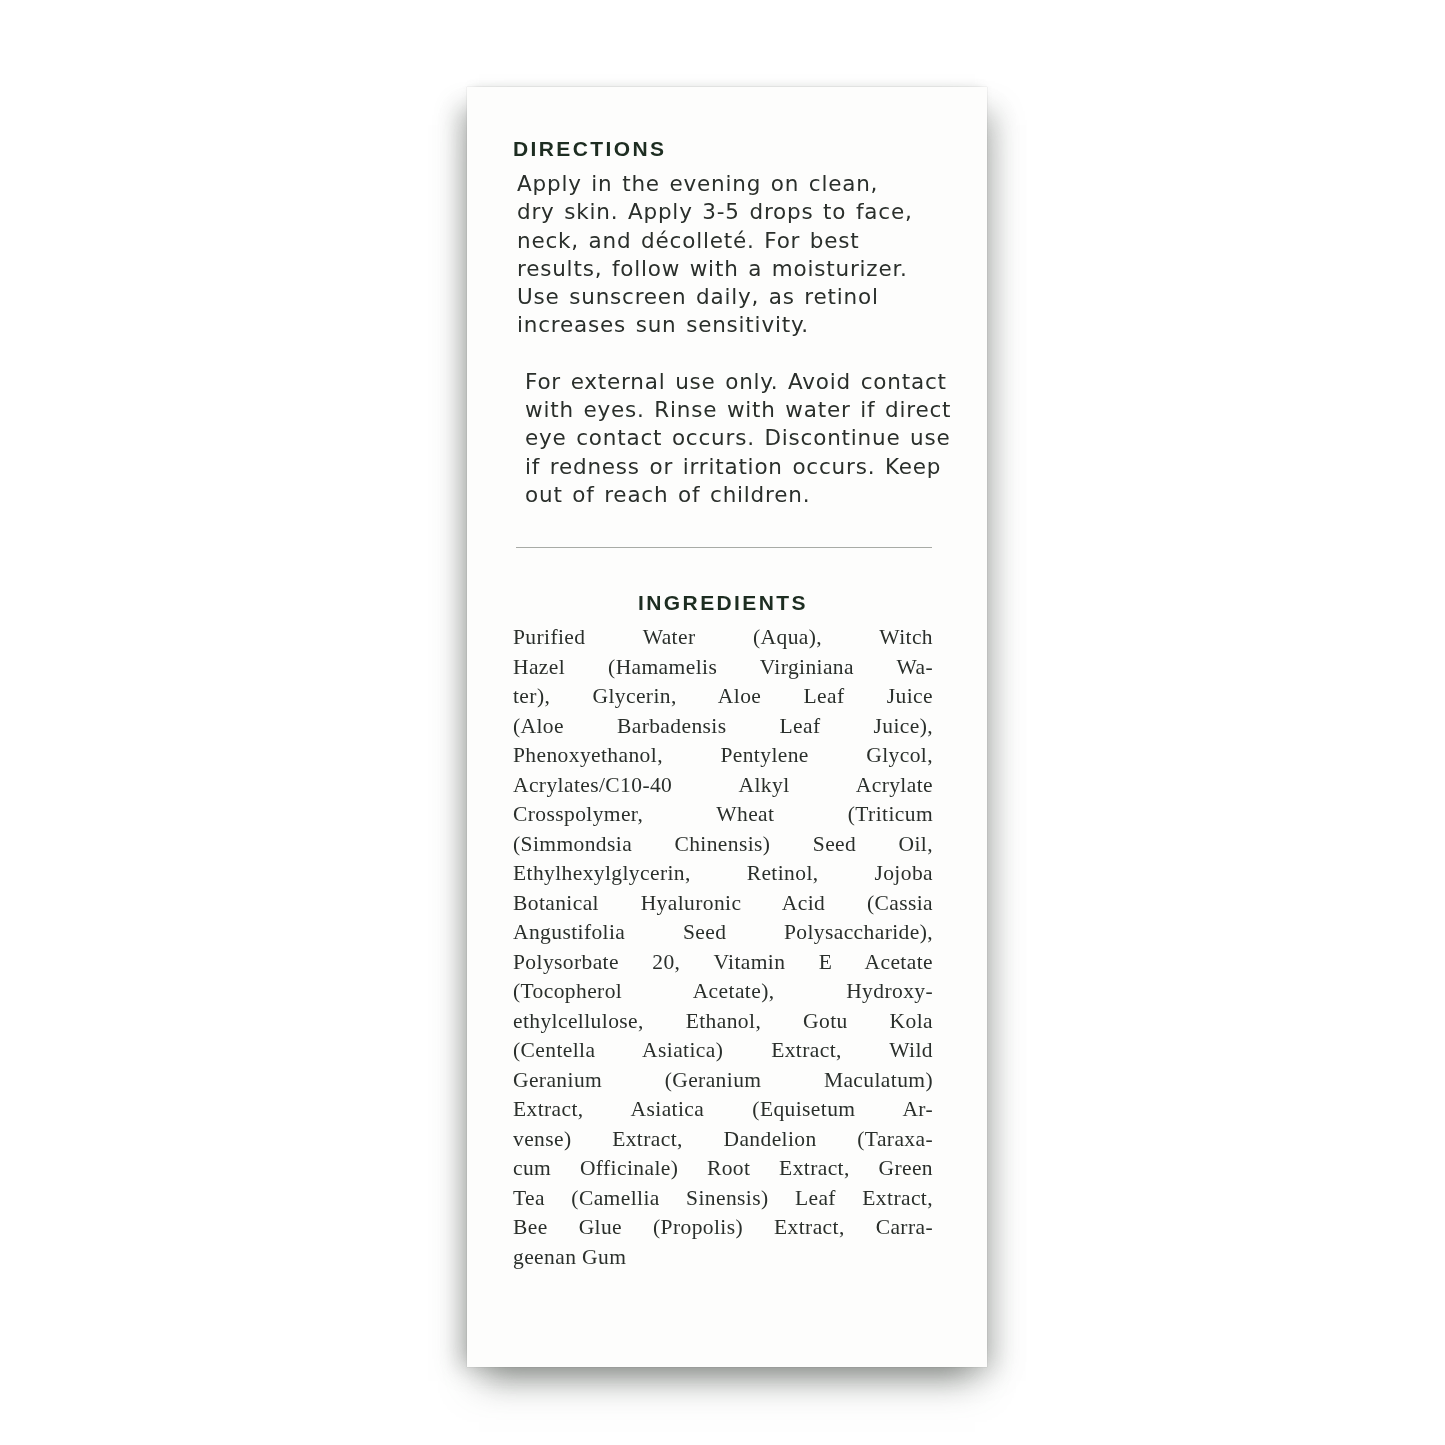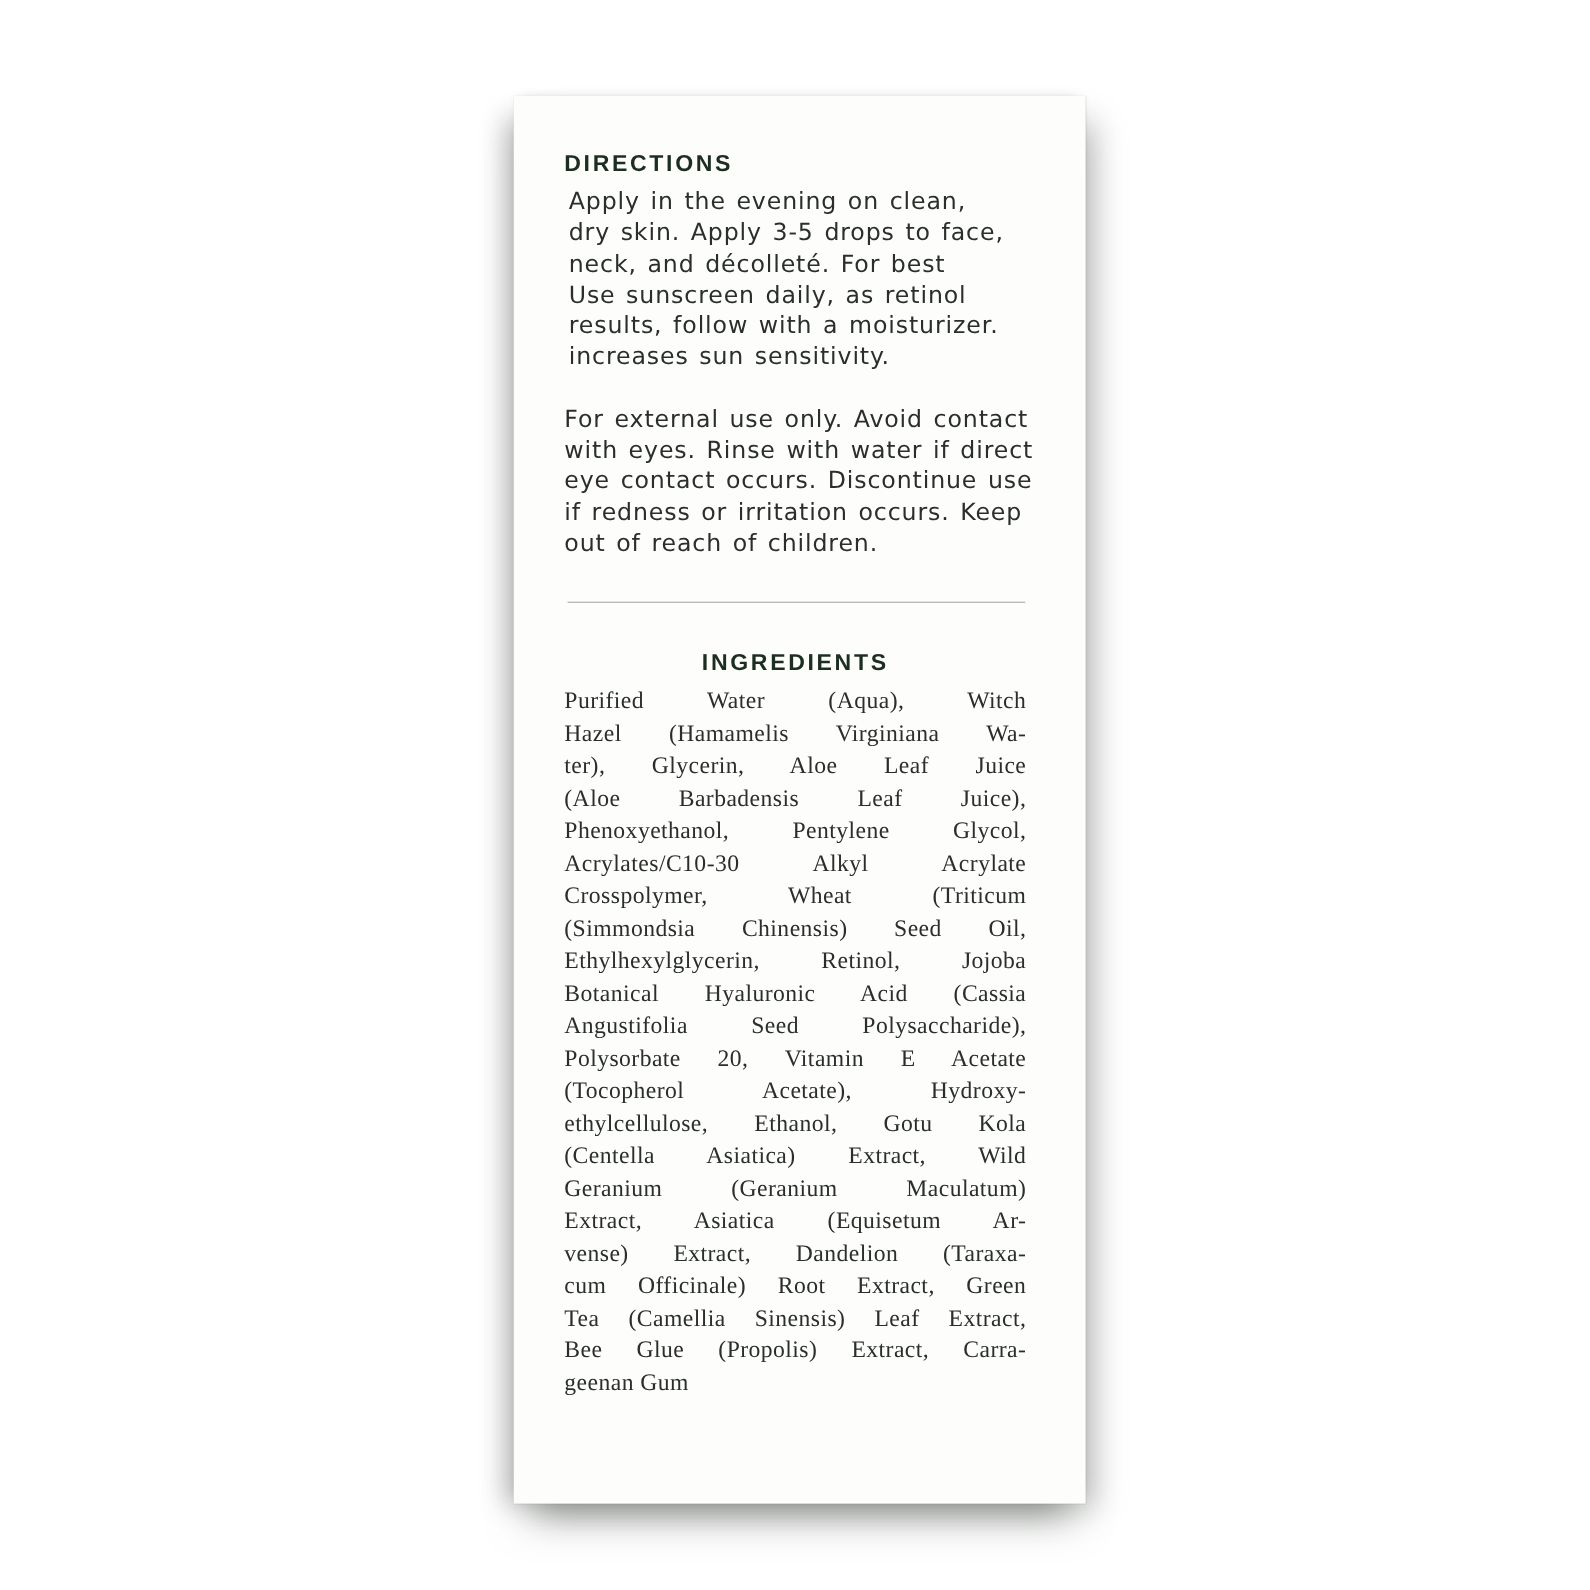--- a/index.html
+++ b/index.html
@@ -36,21 +36,21 @@
   .hd{
     font-family:"Liberation Sans",sans-serif;
     font-size:21px;line-height:24px;font-weight:700;
     letter-spacing:2.4px;
     color:var(--heading);
     margin:0 0 9px 0;
   }
   .hd2{margin:43px 0 8px 0;text-align:center;}
 
   .para{margin:0 0 28px 4px;}
-  .para2{margin:0;}
+  .para2{margin:12px;}
   .dir-line{
     font-family:"DejaVu Sans",sans-serif;
     font-size:21.5px;line-height:28.3px;
     letter-spacing:0.8px;word-spacing:2px;
     color:var(--body);
     white-space:nowrap;
   }
 
   .divider{
     border:none;
@@ -74,22 +74,22 @@
 
 <div class="stage">
   <section class="panel">
 
     <h2 class="hd">DIRECTIONS</h2>
 
     <div class="para">
         <div class="dir-line">Apply in the evening on clean,</div>
         <div class="dir-line">dry skin. Apply 3-5 drops to face,</div>
         <div class="dir-line">neck, and décolleté. For best</div>
+        <div class="dir-line">results, follow with a moisturizer.</div>
         <div class="dir-line">Use sunscreen daily, as retinol</div>
-        <div class="dir-line">results, follow with a moisturizer.</div>
         <div class="dir-line">increases sun sensitivity.</div>
       </div>
 
     <div class="para para2">
         <div class="dir-line">For external use only. Avoid contact</div>
         <div class="dir-line">with eyes. Rinse with water if direct</div>
         <div class="dir-line">eye contact occurs. Discontinue use</div>
         <div class="dir-line">if redness or irritation occurs. Keep</div>
         <div class="dir-line">out of reach of children.</div>
       </div>
@@ -97,21 +97,21 @@
     <hr class="divider">
 
     <h2 class="hd hd2">INGREDIENTS</h2>
 
     <div class="ing">
         <div class="ing-line">Purified Water (Aqua), Witch</div>
         <div class="ing-line">Hazel (Hamamelis Virginiana Wa-</div>
         <div class="ing-line">ter), Glycerin, Aloe Leaf Juice</div>
         <div class="ing-line">(Aloe Barbadensis Leaf Juice),</div>
         <div class="ing-line">Phenoxyethanol, Pentylene Glycol,</div>
-        <div class="ing-line">Acrylates/C10-30 Alkyl Acrylate</div>
+        <div class="ing-line">Acrylates/C10-40 Alkyl Acrylate</div>
         <div class="ing-line">Crosspolymer, Wheat (Triticum</div>
         <div class="ing-line">(Simmondsia Chinensis) Seed Oil,</div>
         <div class="ing-line">Ethylhexylglycerin, Retinol, Jojoba</div>
         <div class="ing-line">Botanical Hyaluronic Acid (Cassia</div>
         <div class="ing-line">Angustifolia Seed Polysaccharide),</div>
         <div class="ing-line">Polysorbate 20, Vitamin E Acetate</div>
         <div class="ing-line">(Tocopherol Acetate), Hydroxy-</div>
         <div class="ing-line">ethylcellulose, Ethanol, Gotu Kola</div>
         <div class="ing-line">(Centella Asiatica) Extract, Wild</div>
         <div class="ing-line">Geranium (Geranium Maculatum)</div>

